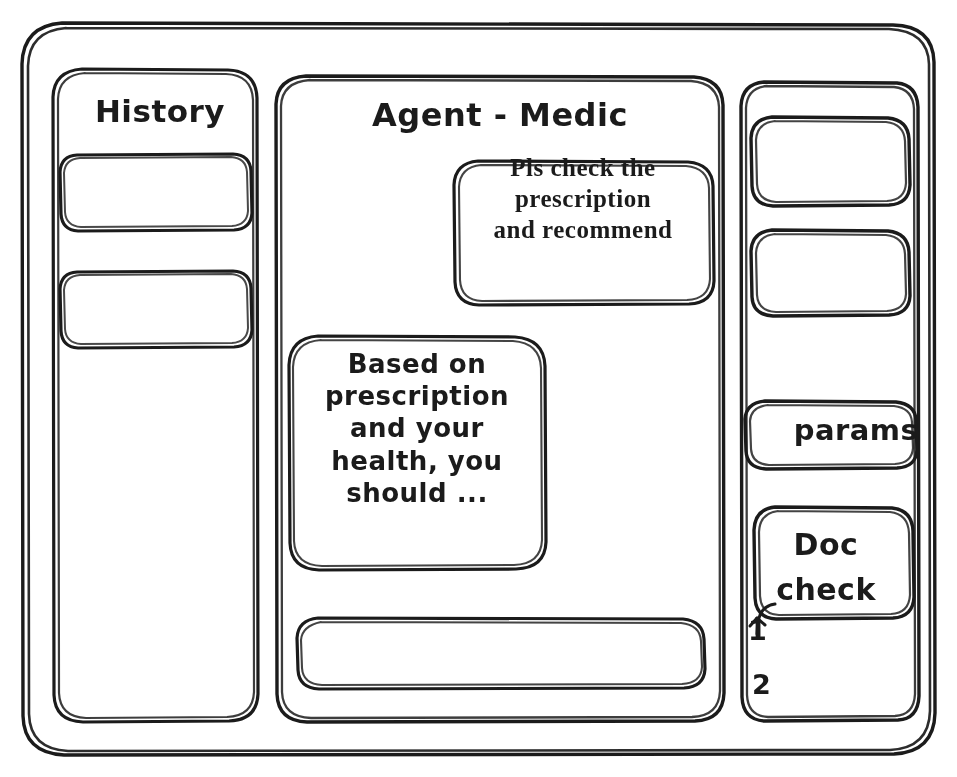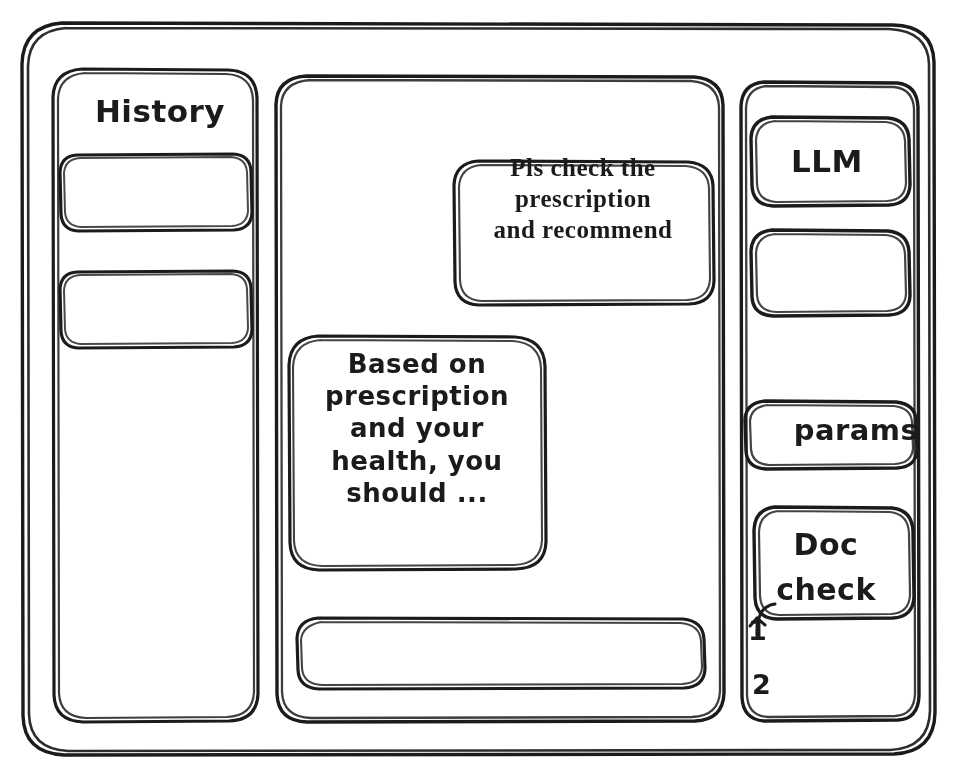--- a/index.html
+++ b/index.html
@@ -141,34 +141,34 @@
       <path stroke-width="3.0" d="M757,618 L750,626"></path>
     </g>
   </svg>
 
   <div class="tx" id="history-title">History</div>
 
   <div class="hit" style="left:54px; top:69px; width:205px; height:653px;"></div>
   <div class="hit" style="left:60px; top:154px; width:192px; height:77px;"></div>
   <div class="hit" style="left:60px; top:271px; width:192px; height:77px;"></div>
 
+  <div class="tx" id="agent-title">Agent - Medic</div>
 
   <div class="tx" id="bubble-user-text">Pls check the
 prescription
 and recommend</div>
 
   <div class="tx" id="bubble-agent-text">Based on
 prescription
 and your
 health, you
 should ...</div>
 
   <div class="hit" style="left:297px; top:618px; width:408px; height:71px;" placeholder=""></div>
 
-  <div class="tx" id="btn-llm-label">LLM</div>
 
 
   <div class="tx" id="btn-params-label">params</div>
 
   <div class="tx" id="btn-doc-label">Doc
 check</div>
 
   <div class="tx" id="doc-item-1">1</div>
 
   <div class="tx" id="doc-item-2">2</div>

